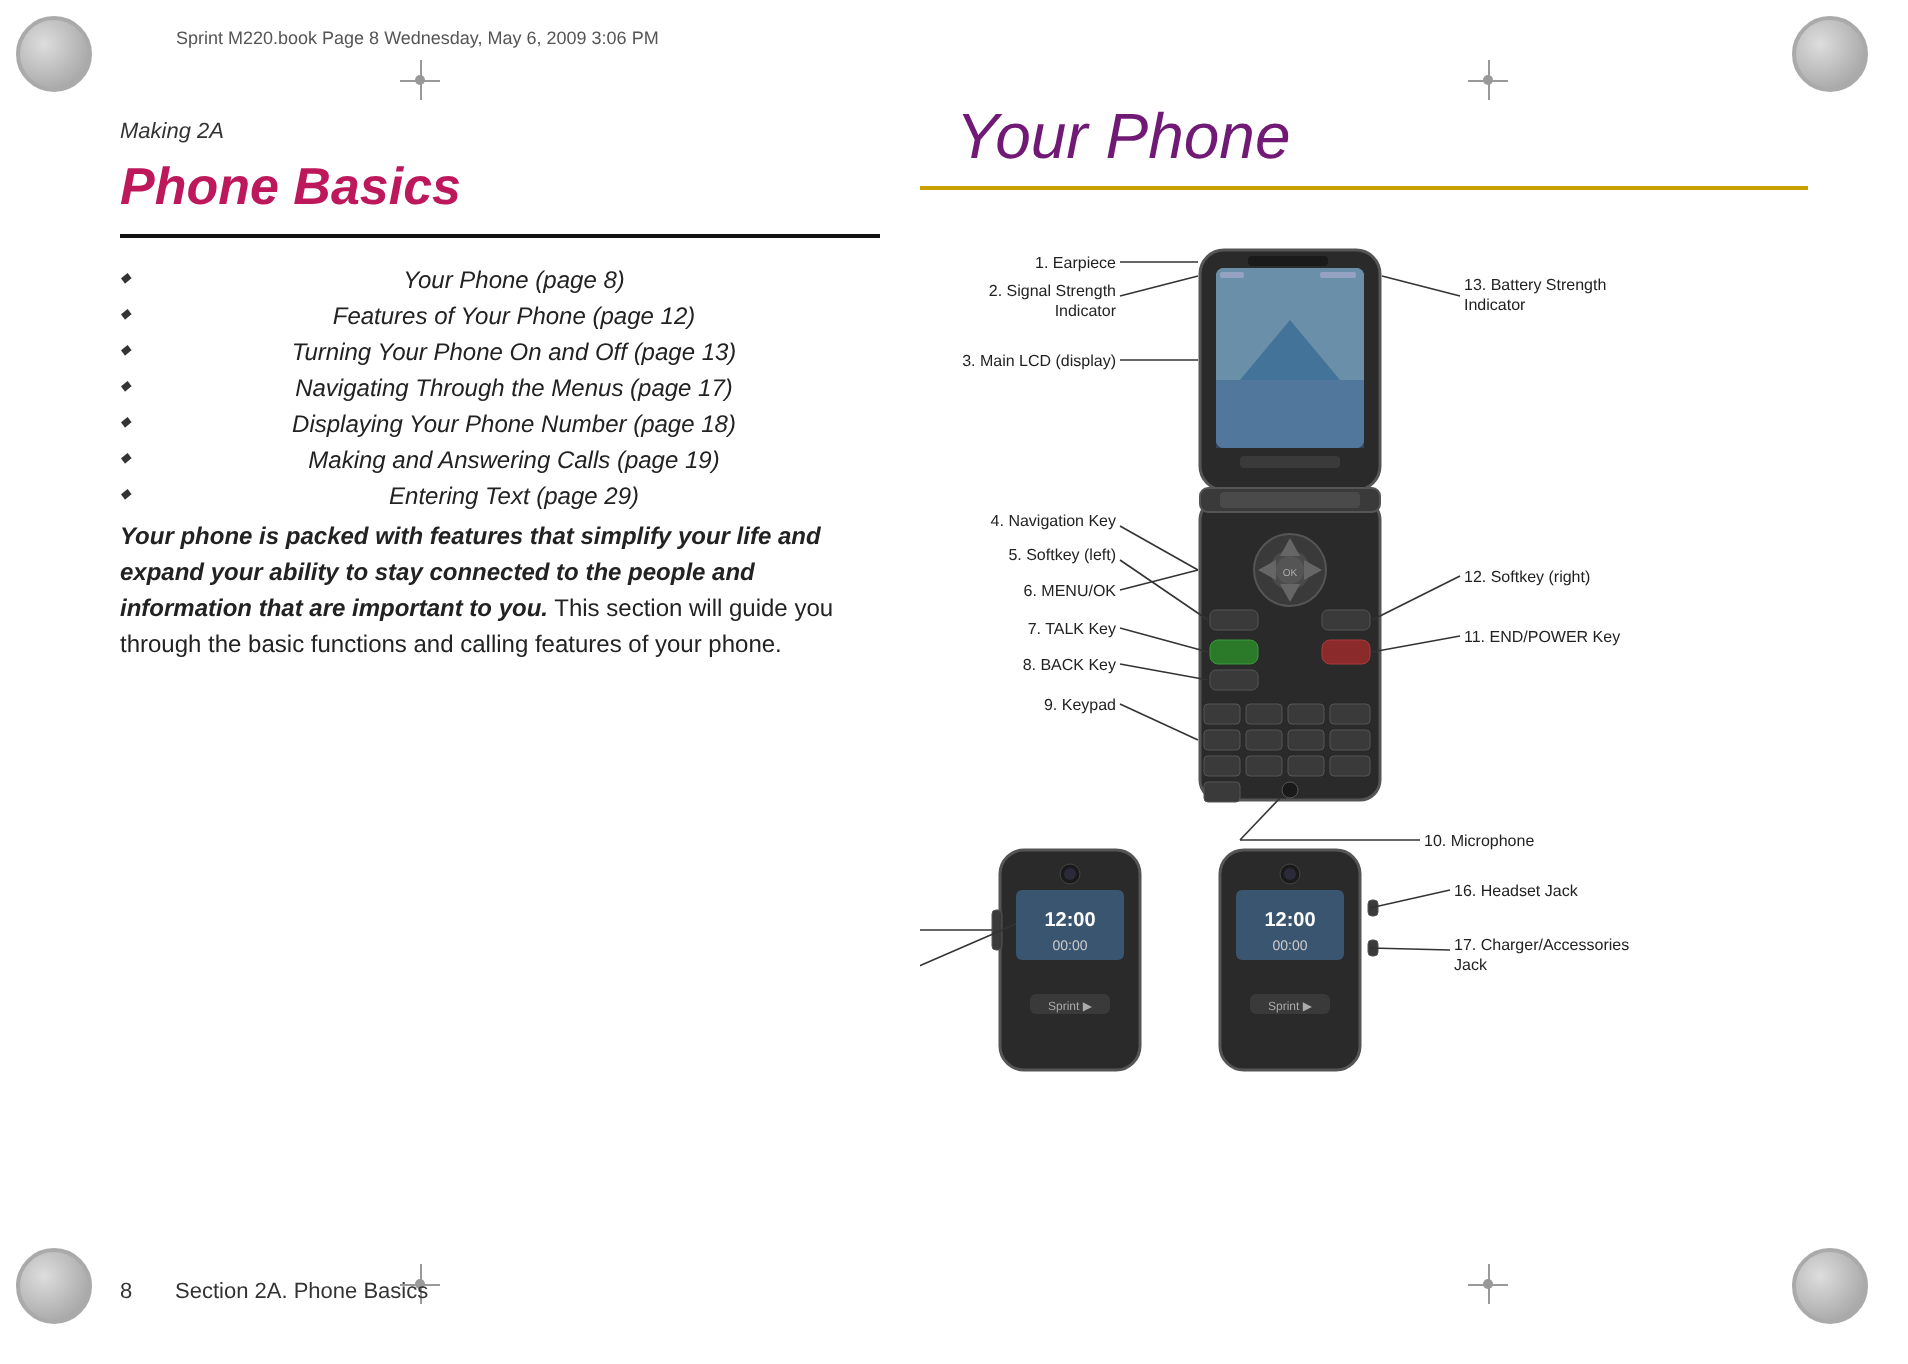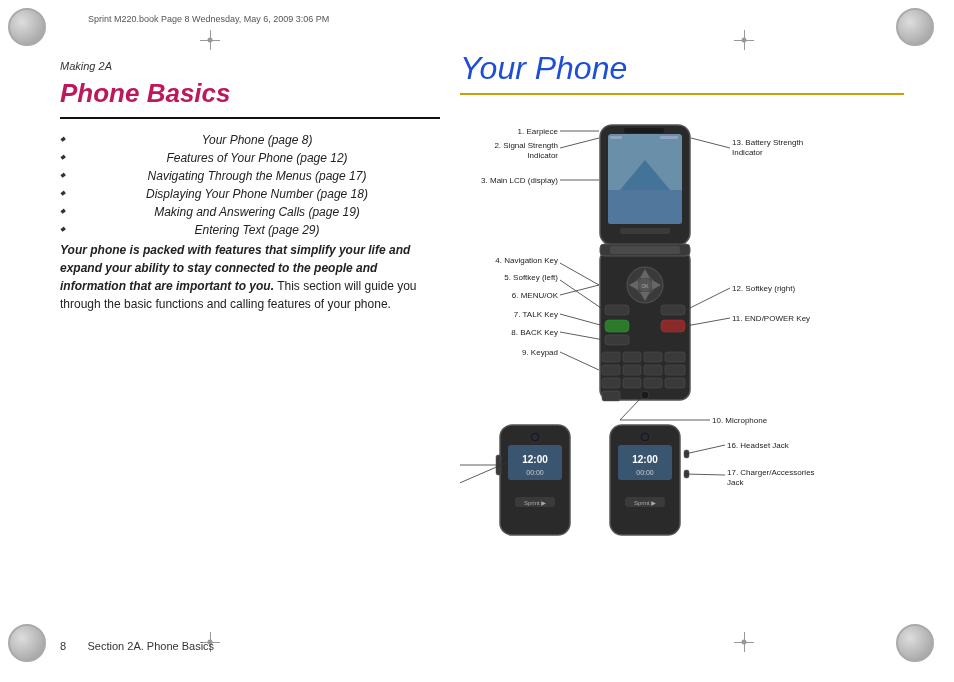--- a/index.html
+++ b/index.html
@@ -156,22 +156,23 @@
     .right-panel {
       position: absolute;
       top: 50px;
       left: 460px;
       right: 50px;
     }
 
     .right-title {
       font-size: 32px;
       font-style: italic;
-      color: #1d4ed8;
+      color: #701a75;
       margin-bottom: 6px;
+      margin-left: 18px;
     }
 
     .right-divider {
       width: 100%;
       height: 2px;
       background: #c8a000;
       margin-bottom: 20px;
     }
 
     
@@ -214,20 +215,21 @@
   <span>Sprint M220.book  Page 8  Wednesday, May 6, 2009  3:06 PM</span>
 </div>
 
 <div class="left-panel">
   <div class="section-label">Making 2A</div>
   <div class="section-title">Phone Basics</div>
   <div class="divider"></div>
   <ul class="bullet-list">
   <li>Your Phone (page 8)</li>
       <li>Features of Your Phone (page 12)</li>
+      <li>Turning Your Phone On and Off (page 13)</li>
       <li>Navigating Through the Menus (page 17)</li>
       <li>Displaying Your Phone Number (page 18)</li>
       <li>Making and Answering Calls (page 19)</li>
       <li>Entering Text (page 29)</li>
     </ul>
   <p class="description-text">
     <span class="italic-part">Your phone is packed with features that simplify your life and expand your ability to stay connected to the people and information that are important to you.</span>
     <span> This section will guide you through the basic functions and calling features of your phone.</span>
   </p>
 </div>

